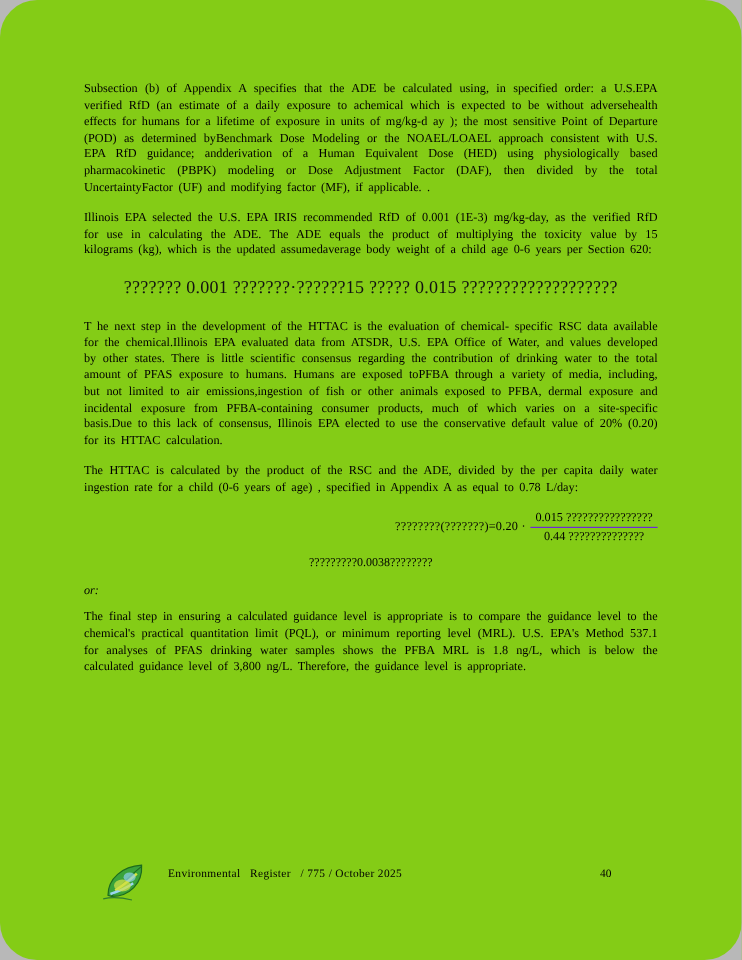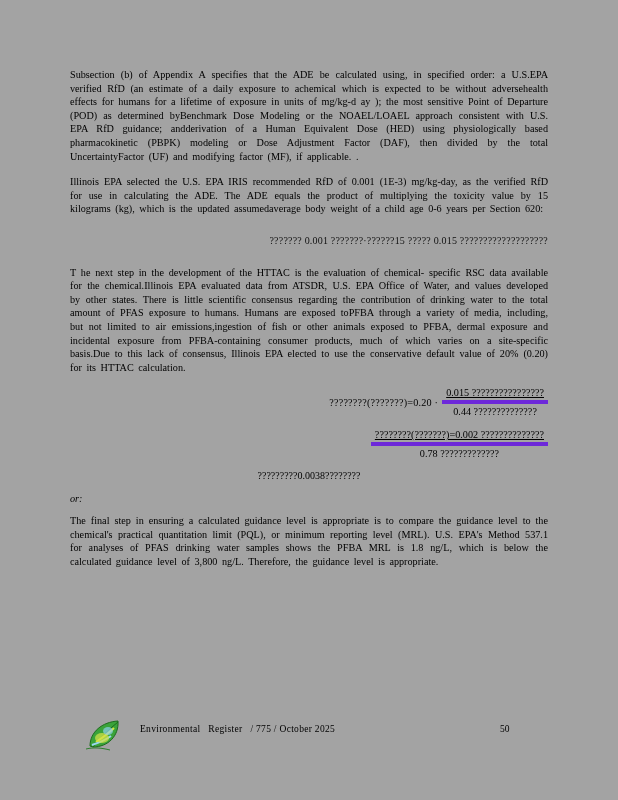--- a/index.html
+++ b/index.html
@@ -7,41 +7,42 @@
     padding: 0;
     background: #b8b8b8;
   }
   body {
     font-family: "Liberation Serif", serif;
   }
   .page {
     position: relative;
     width: 618px;
     height: 800px;
-    background: #a3a3a3;
+    background: #84cc16;
     margin: 0 auto;
     overflow: hidden;
+    border-radius: 31px;
   }
   .content {
     position: absolute;
     left: 70px;
     top: 68px;
     width: 478px;
   }
   p.para {
     margin: 0 0 12px 0;
     font-size: 10.2px;
     line-height: 13.6px;
     text-align: justify;
     color: #000;
     word-spacing: 2px;
   }
   .eq {
-    text-align: right;
-    font-size: 10px;
+    text-align: center;
+    font-size: 15px;
     line-height: 13.6px;
     color: #000;
     margin: 0 0 12px 0;
     letter-spacing: 0.2px;
   }
   .eq.garble {
     color: #111;
   }
   .eq-frac-row {
     display: flex;
@@ -58,23 +59,22 @@
   }
   .frac {
     display: inline-block;
     text-align: center;
     vertical-align: middle;
     line-height: 13px;
   }
   .frac .num {
     display: block;
     padding: 0 4px 1px 4px;
-    border-bottom: 4px solid #6d28d9;
+    border-bottom: 1px solid #6d28d9;
     white-space: nowrap;
-    text-decoration: underline;
   }
   .frac .den {
     display: block;
     padding: 1px 4px 0 4px;
     white-space: nowrap;
   }
   .eq-center {
     text-align: center;
     font-size: 10px;
     margin: 0 0 12px 0;
@@ -152,35 +152,30 @@
     <p class="para">Illinois  EPA  selected   the U.S.  EPA  IRIS  recommended    RfD  of 0.001  (1E-3)  mg/kg-day,   as the verified  RfD  for use in calculating   the  ADE.   The  ADE  equals  the product  of multiplying   the toxicity  value  by 15  kilograms   (kg),  which  is the updated  assumedaverage    body  weight  of  a child  age 0-6  years  per Section  620:</p>
 
     <div class="spacer-sm"></div>
 
     <div class="eq garble">??????? 0.001  ???????·??????15 ????? 0.015  ???????????????????</div>
 
     <div class="spacer-sm"></div>
 
     <p class="para">T he  next  step  in the  development    of the HTTAC   is the evaluation   of chemical-  specific  RSC  data  available  for  the chemical.Illinois     EPA  evaluated   data  from  ATSDR,  U.S. EPA  Office  of Water,  and values  developed   by other  states.  There  is little  scientific  consensus  regarding  the contribution   of drinking  water  to the total  amount  of PFAS  exposure  to humans.  Humans  are exposed  toPFBA   through  a variety  of  media,  including,   but not limited  to air emissions,ingestion    of fish or other  animals  exposed  to PFBA,  dermal  exposure   and  incidental   exposure   from  PFBA-containing     consumer   products,   much  of which  varies  on a site-specific   basis.Due   to  this  lack  of consensus,   Illinois  EPA  elected  to use  the  conservative    default  value  of 20%  (0.20)   for its HTTAC   calculation.</p>
 
+    <p class="para">The  HTTAC   is  calculated   by the  product  of the RSC   and the ADE,  divided   by the per capita  daily  water  ingestion   rate  for a child  (0-6  years  of age) , specified   in Appendix   A as equal  to 0.78  L/day:</p>
 
     <div class="eq-frac-row">
       <span class="lhs garbletxt">????????(???????)=0.20 ·</span>
       <span class="frac small-frac-wrap">
         <span class="num">0.015 ????????????????</span>
         <span class="den">0.44 ??????????????</span>
       </span>
     </div>
 
-    <div class="eq-frac-row">
-      <span class="frac small-frac-wrap">
-        <span class="num">????????(???????)=0.002  ??????????????</span>
-        <span class="den">0.78 ?????????????</span>
-      </span>
-    </div>
 
     <div class="eq-center garbletxt">?????????0.0038????????</div>
 
     <div class="or-line">or:</div>
 
 
     <p class="para">The  final  step  in ensuring   a calculated   guidance   level  is appropriate    is to compare   the guidance   level  to the  chemical's   practical   quantitation   limit  (PQL),  or minimum  reporting   level  (MRL).   U.S.  EPA's  Method  537.1  for analyses  of PFAS  drinking  water  samples   shows   the PFBA   MRL   is 1.8  ng/L,  which  is below  the calculated    guidance   level  of 3,800   ng/L.  Therefore,   the  guidance    level  is appropriate.</p>
 
   </div>
 
@@ -192,15 +187,15 @@
         <path d="M12 26 C18 22, 24 18, 30 12" fill="none" stroke="#d8e33a" stroke-width="2"></path>
         <path d="M8 29 C14 27, 20 25, 27 20" fill="none" stroke="#9ad6f0" stroke-width="2"></path>
         <ellipse cx="18" cy="22" rx="7" ry="5" fill="#cfe04a" opacity="0.75"></ellipse>
         <ellipse cx="24" cy="15" rx="5" ry="4" fill="#8fd0ee" opacity="0.7"></ellipse>
         <path d="M2 33 C10 31, 18 32, 26 34" fill="none" stroke="#2f7d2f" stroke-width="1"></path>
       </svg>
     </div>
     <div class="footer-text">
       <span>Environmental</span><span class="sp"></span><span>Register</span><span class="sp"></span><span>/ 775  /  October   2025</span>
     </div>
-    <div class="page-num">50</div>
+    <div class="page-num">40</div>
   </div>
 </div>
 
 </body></html>

